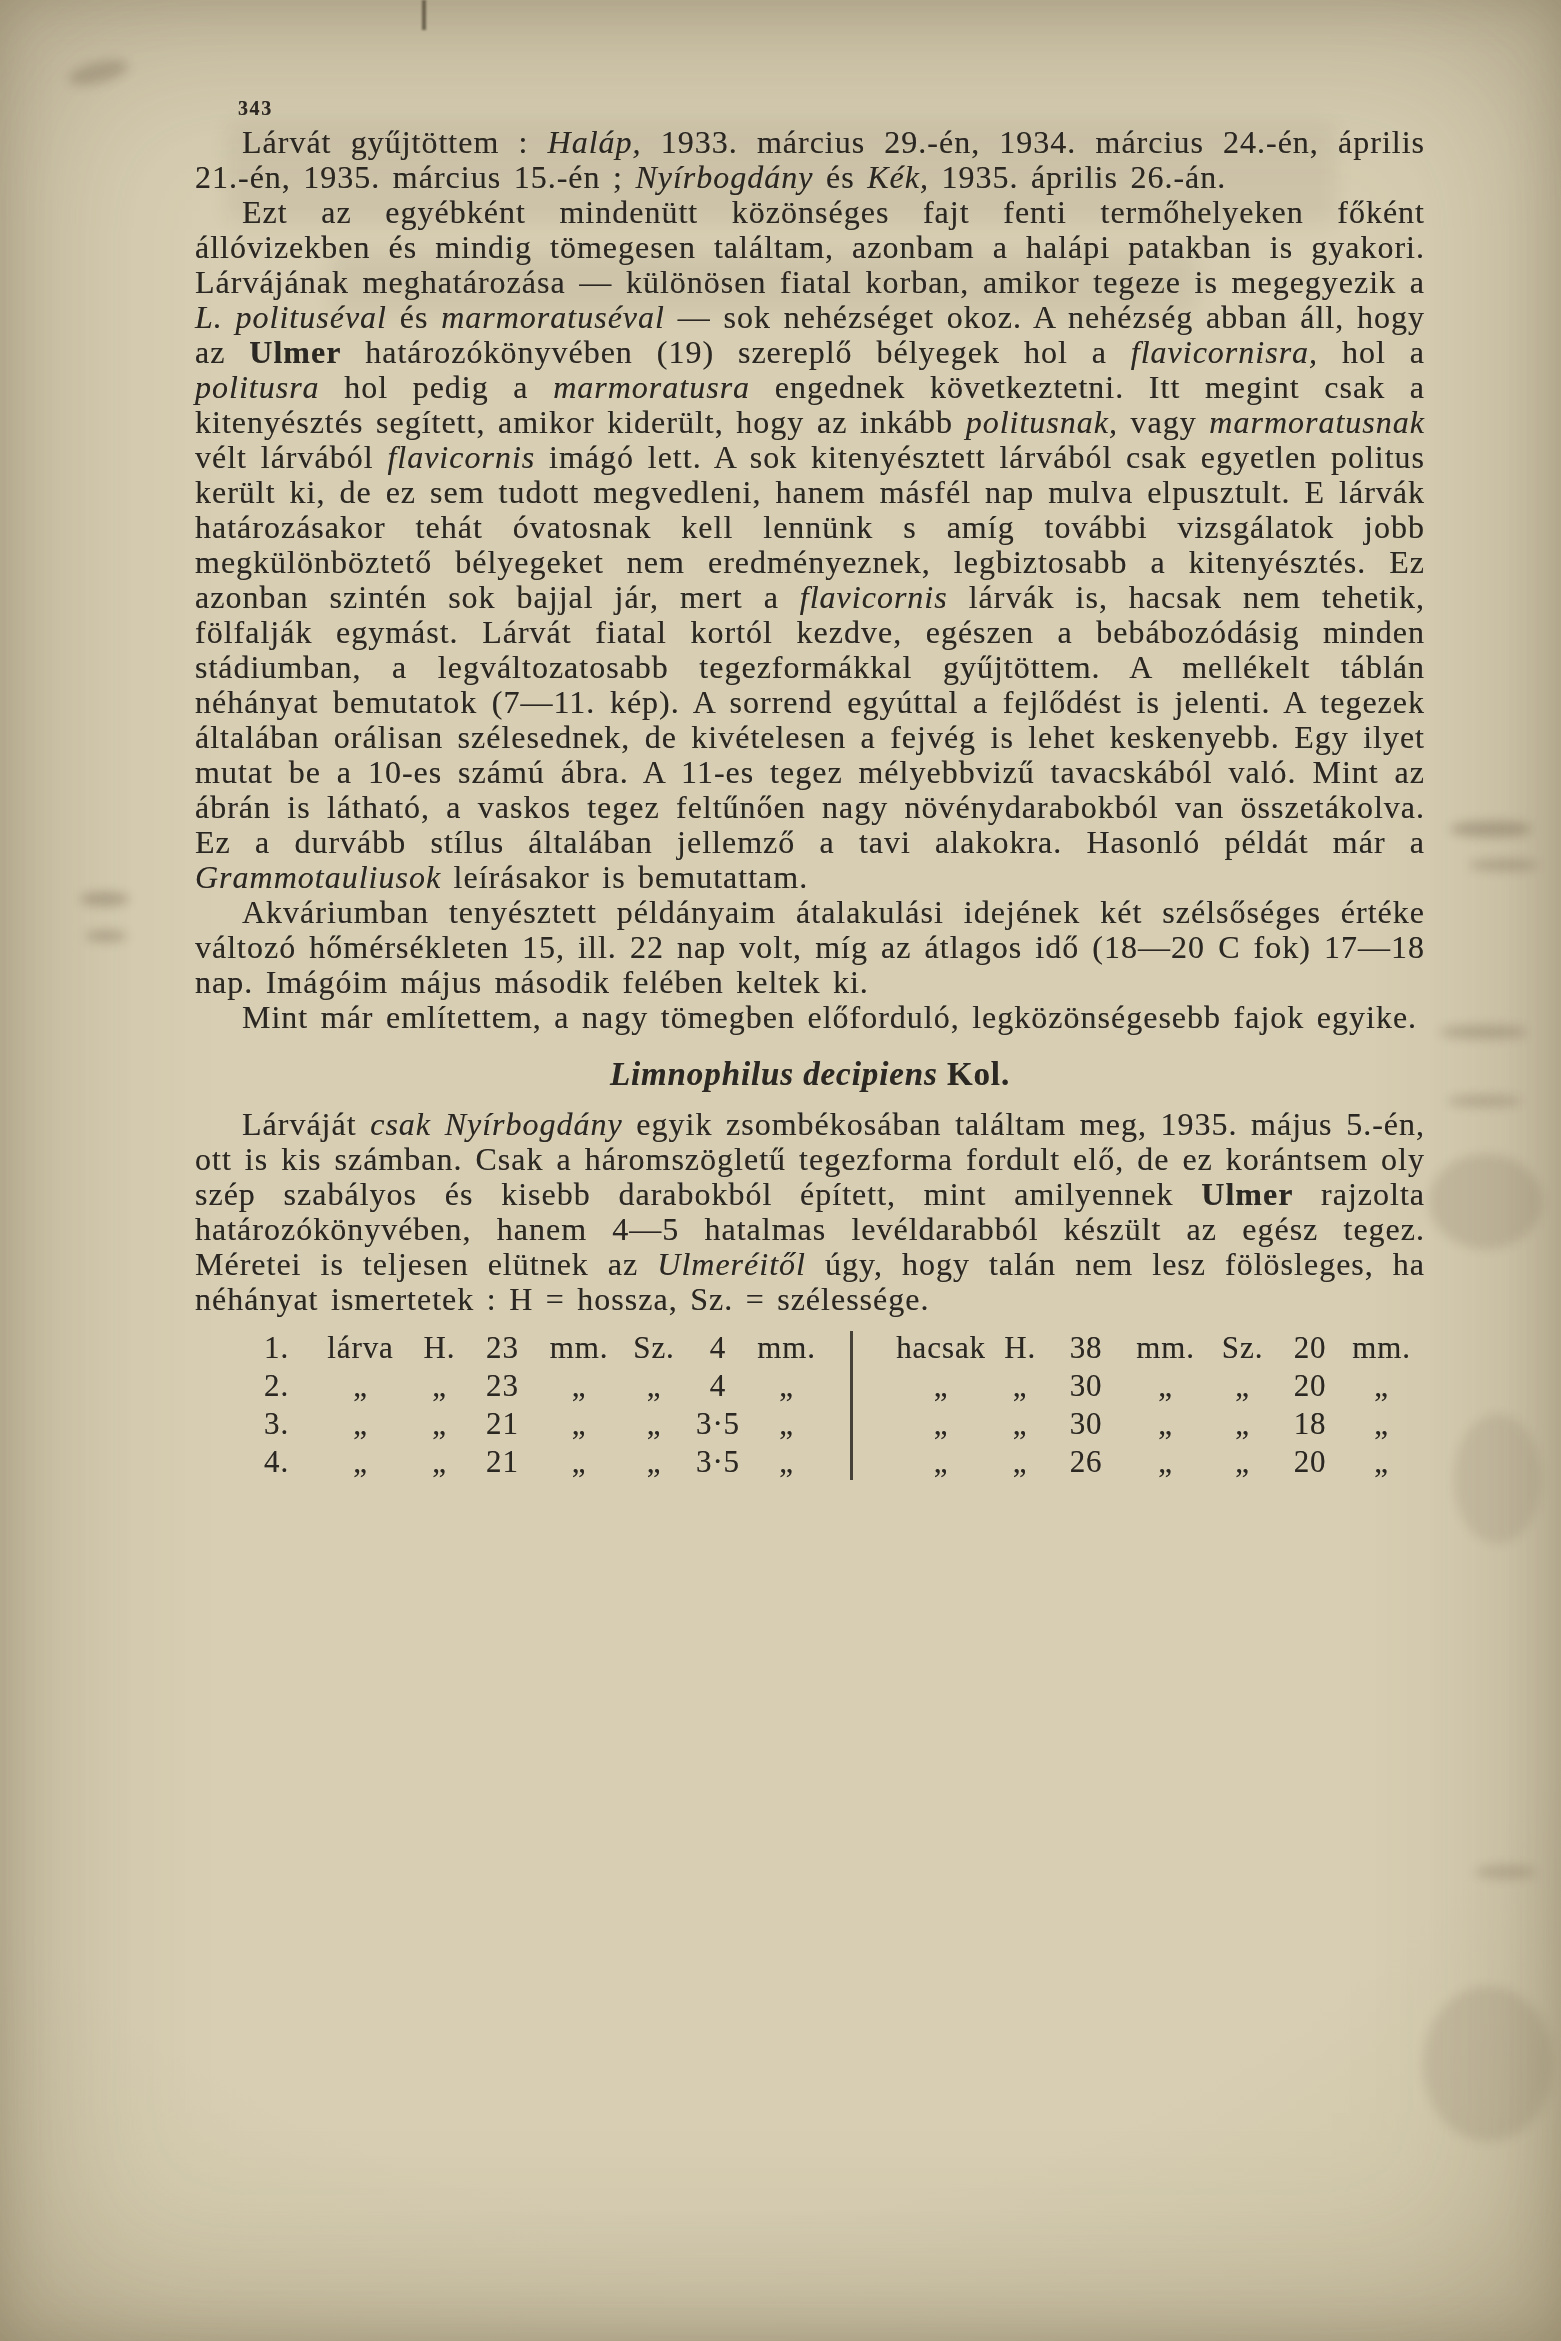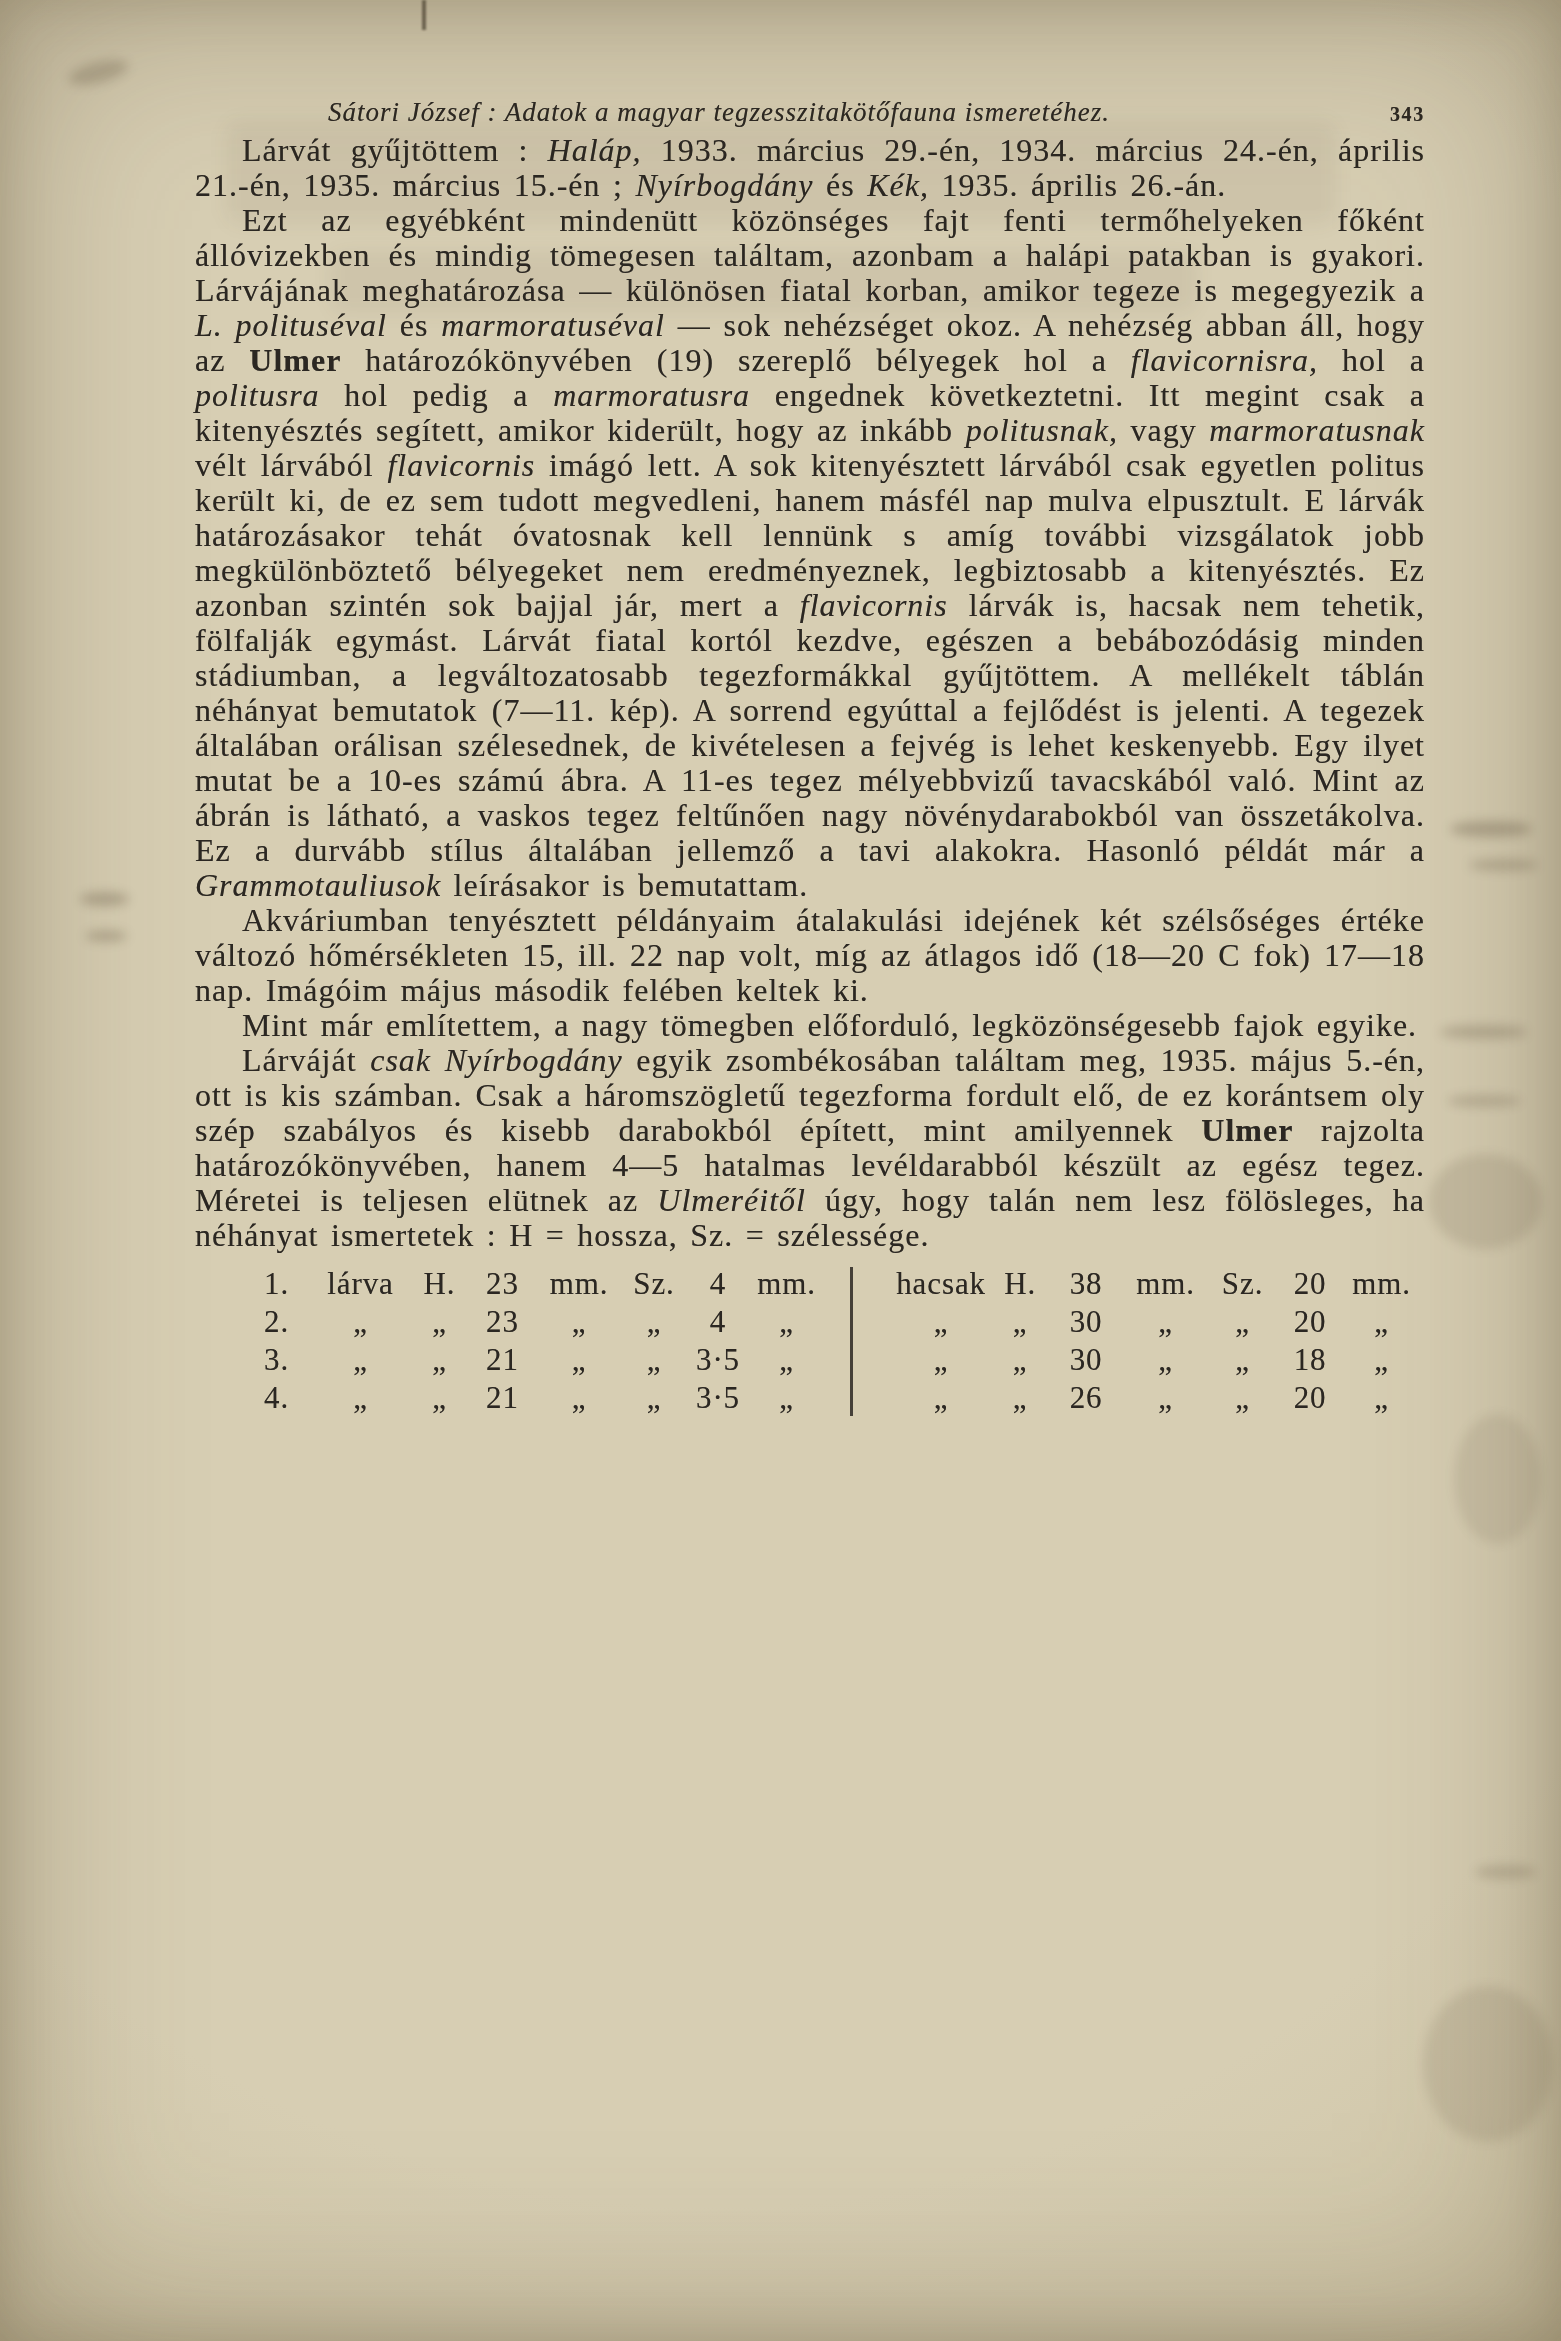--- a/index.html
+++ b/index.html
@@ -144,33 +144,33 @@
   <div class="smudge" style="left:1440px;top:1025px;width:87px;height:14px;opacity:.5;"></div>
   <div class="smudge" style="left:1447px;top:1095px;width:74px;height:12px;opacity:.45;"></div>
   <div class="smudge" style="left:1429px;top:1154px;width:113px;height:95px;opacity:.28;"></div>
   <div class="smudge" style="left:1454px;top:1414px;width:87px;height:130px;opacity:.22;"></div>
   <div class="smudge" style="left:1423px;top:1986px;width:130px;height:156px;opacity:.25;"></div>
   <div class="smudge" style="left:1475px;top:1865px;width:61px;height:14px;opacity:.4;"></div>
 
   <div class="content">
 
     <div class="running-header">
-      <div class="running-title">Sátori József : Adatok a magyar tegzesszitakötőfauna ismeretéhez.</div>
       <div class="page-number">343</div>
     </div>
 
 
     <p class="body-par"><span>Lárvát gyűjtöttem : </span><span class="i">Haláp,</span><span> 1933. március 29.-én, 1934. március 24.-én, április 21.-én, 1935. március 15.-én ; </span><span class="i">Nyírbogdány</span><span> és </span><span class="i">Kék,</span><span> 1935. április 26.-án.</span></p>
 
     <p class="body-par"><span>Ezt az egyébként mindenütt közönséges fajt fenti termőhelyeken főként állóvizekben és mindig tömegesen találtam, azonbam a halápi patakban is gyakori. Lárvájának meghatározása — különösen fiatal korban, amikor tegeze is megegyezik a </span><span class="i">L. polituséval</span><span> és </span><span class="i">marmoratuséval</span><span> — sok nehézséget okoz. A nehézség abban áll, hogy az </span><span class="b">Ulmer</span><span> határozókönyvében (19) szereplő bélyegek hol a </span><span class="i">flavicornisra,</span><span> hol a </span><span class="i">politusra</span><span> hol pedig a </span><span class="i">marmoratusra</span><span> engednek következtetni. Itt megint csak a kitenyésztés segített, amikor kiderült, hogy az inkább </span><span class="i">politusnak,</span><span> vagy </span><span class="i">marmoratusnak</span><span> vélt lárvából </span><span class="i">flavicornis</span><span> imágó lett. A sok kitenyésztett lárvából csak egyetlen politus került ki, de ez sem tudott megvedleni, hanem másfél nap mulva elpusztult. E lárvák határozásakor tehát óvatosnak kell lennünk s amíg további vizsgálatok jobb megkülönböztető bélyegeket nem eredményeznek, legbiztosabb a kitenyésztés. Ez azonban szintén sok bajjal jár, mert a </span><span class="i">flavicornis</span><span> lárvák is, hacsak nem tehetik, fölfalják egymást. Lárvát fiatal kortól kezdve, egészen a bebábozódásig minden stádiumban, a legváltozatosabb tegezformákkal gyűjtöttem. A mellékelt táblán néhányat bemutatok (7—11. kép). A sorrend egyúttal a fejlődést is jelenti. A tegezek általában orálisan szélesednek, de kivételesen a fejvég is lehet keskenyebb. Egy ilyet mutat be a 10-es számú ábra. A 11-es tegez mélyebbvizű tavacskából való. Mint az ábrán is látható, a vaskos tegez feltűnően nagy növénydarabokból van összetákolva. Ez a durvább stílus általában jellemző a tavi alakokra. Hasonló példát már a </span><span class="i">Grammotauliusok</span><span> leírásakor is bemutattam.</span></p>
 
     <p class="body-par"><span>Akváriumban tenyésztett példányaim átalakulási idejének két szélsőséges értéke változó hőmérsékleten 15, ill. 22 nap volt, míg az átlagos idő (18—20 C fok) 17—18 nap. Imágóim május második felében keltek ki.</span></p>
 
     <p class="body-par"><span>Mint már említettem, a nagy tömegben előforduló, legközönségesebb fajok egyike.</span></p>
 
+    <h2 class="species"><span class="bi">Limnophilus decipiens</span><span class="b"> Kol.</span></h2>
 
     <p class="body-par"><span>Lárváját </span><span class="i">csak Nyírbogdány</span><span> egyik zsombékosában találtam meg, 1935. május 5.-én, ott is kis számban. Csak a háromszögletű tegezforma fordult elő, de ez korántsem oly szép szabályos és kisebb darabokból épített, mint amilyennek </span><span class="b">Ulmer</span><span> rajzolta határozókönyvében, hanem 4—5 hatalmas levéldarabból készült az egész tegez. Méretei is teljesen elütnek az </span><span class="i">Ulmeréitől</span><span> úgy, hogy talán nem lesz fölösleges, ha néhányat ismertetek : H = hossza, Sz. = szélessége.</span></p>
 
     <div class="measure">
       <table class="t-left">
         <tbody>
             <tr>
               <td>1.</td>
               <td>lárva</td>
               <td>H.</td>

